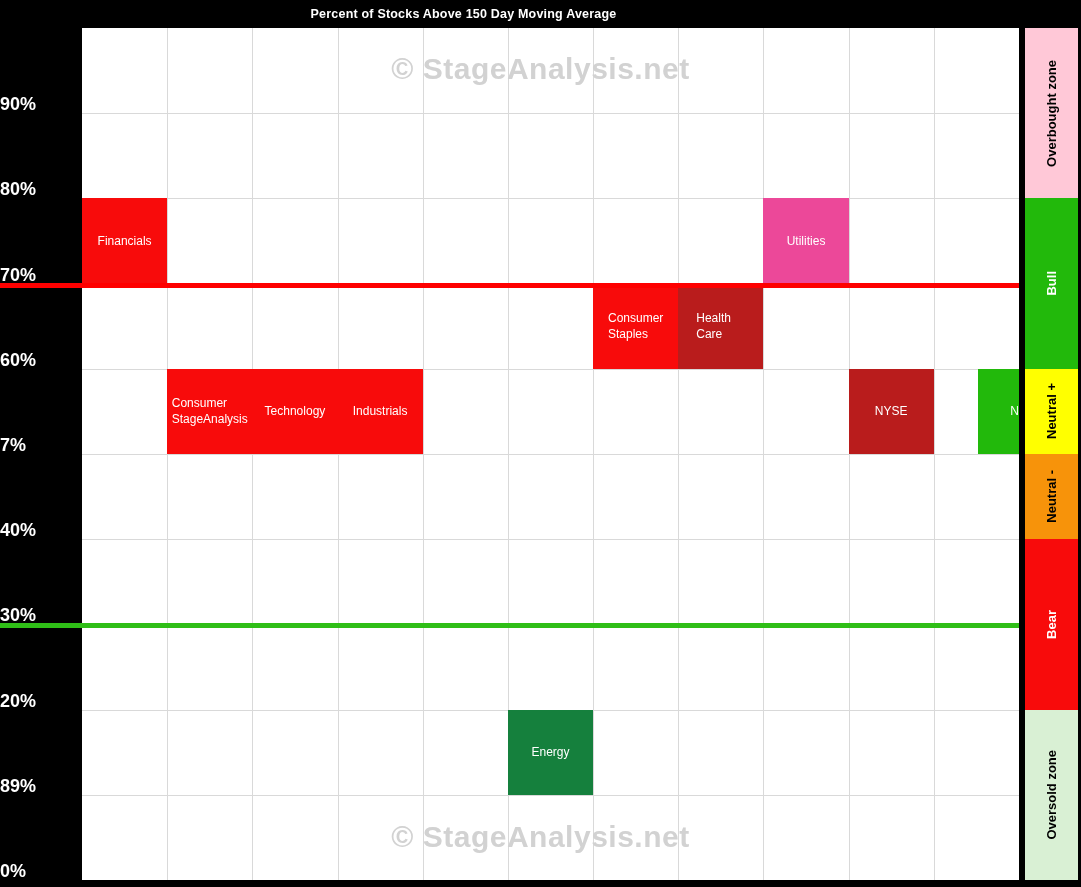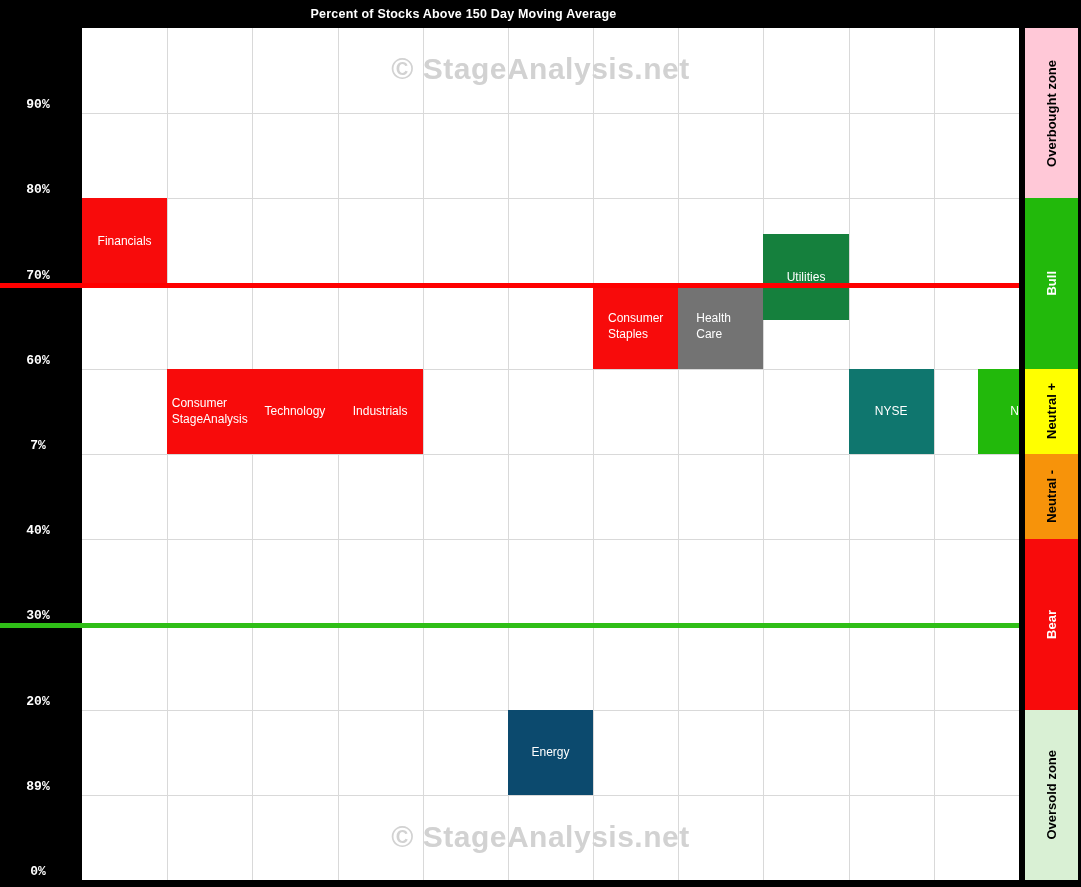--- a/index.html
+++ b/index.html
@@ -34,21 +34,21 @@
 
   .threshold{position:absolute;left:0;width:1019px;height:5px;z-index:6;}
 
   .watermark{
     position:absolute;left:0;width:1081px;text-align:center;
     font-size:30px;font-weight:bold;color:#D2D2D2;letter-spacing:.5px;z-index:5;
   }
 
   .ytick{
     position:absolute;left:0;width:76px;height:17px;line-height:17px;
-    text-align:center;color:#fff;font-size:13px;font-weight:bold;z-index:7;font-family:Liberation Mono, monospace;
+    text-align:left;color:#fff;font-size:18px;font-weight:bold;z-index:7;
   }
 
   
   #zone-column{
     position:absolute;left:1025px;top:28px;width:53px;height:852px;
   }
   .zone{
     position:absolute;left:0;width:53px;display:flex;
     align-items:center;justify-content:center;box-sizing:border-box;
   }
@@ -83,25 +83,25 @@
       <div class="vgrid" style="left: 425.909px; background: rgb(217, 217, 217);"></div>
       <div class="vgrid" style="left: 511.091px; background: rgb(217, 217, 217);"></div>
       <div class="vgrid" style="left: 596.273px; background: rgb(217, 217, 217);"></div>
       <div class="vgrid" style="left: 681.455px; background: rgb(217, 217, 217);"></div>
       <div class="vgrid" style="left: 766.636px; background: rgb(217, 217, 217);"></div>
       <div class="vgrid" style="left: 851.818px; background: rgb(217, 217, 217);"></div>
       <div class="box" style="left: 0px; width: 85.1818px; top: 170.4px; height: 85.2px; background: rgb(248, 11, 11);">Financials</div>
       <div class="box" style="left: 85.1818px; width: 85.1818px; top: 340.8px; height: 85.2px; background: rgb(248, 11, 11);">Consumer StageAnalysis</div>
       <div class="box" style="left: 255.545px; width: 85.1818px; top: 340.8px; height: 85.2px; background: rgb(248, 11, 11);">Industrials</div>
       <div class="box" style="left: 170.364px; width: 85.1818px; top: 340.8px; height: 85.2px; background: rgb(248, 11, 11);">Technology</div>
-      <div class="box" style="left: 425.909px; width: 85.1818px; top: 681.6px; height: 85.2px; background: #0c4a6e;">Energy</div>
+      <div class="box" style="left: 425.909px; width: 85.1818px; top: 681.6px; height: 85.2px; background: #15803d;">Energy</div>
       <div class="box" style="left: 511.091px; width: 85.1818px; top: 255.6px; height: 85.2px; background: rgb(248, 11, 11);">Consumer Staples</div>
-      <div class="box" style="left: 596.273px; width: 85.1818px; top: 255.6px; height: 85.2px; background: #737373;">Health Care</div>
-      <div class="box" style="left: 681.455px; width: 85.1818px; top: 170.4px; height: 85.2px; background: #15803d; margin-top: 36px;">Utilities</div>
-      <div class="box" style="left: 766.636px; width: 85.1818px; top: 340.8px; height: 85.2px; background: #0f766e;">NYSE</div>
+      <div class="box" style="left: 596.273px; width: 85.1818px; top: 255.6px; height: 85.2px; background: #b91c1c;">Health Care</div>
+      <div class="box" style="left: 681.455px; width: 85.1818px; top: 170.4px; height: 85.2px; background: #ec4899;">Utilities</div>
+      <div class="box" style="left: 766.636px; width: 85.1818px; top: 340.8px; height: 85.2px; background: #b91c1c;">NYSE</div>
       <div class="box" style="left: 851.818px; width: 106px; top: 340.8px; height: 85.2px; background: rgb(34, 185, 11); margin-left: 44px;">Nasdaq</div>
     </div>
 
   <div id="yaxis">
       <div class="ytick" style="top: 863px;">0%</div>
       <div class="ytick" style="top: 777.8px;">89%</div>
       <div class="ytick" style="top: 692.6px;">20%</div>
       <div class="ytick" style="top: 607.4px;">30%</div>
       <div class="ytick" style="top: 522.2px;">40%</div>
       <div class="ytick" style="top: 437px;">7%</div>

